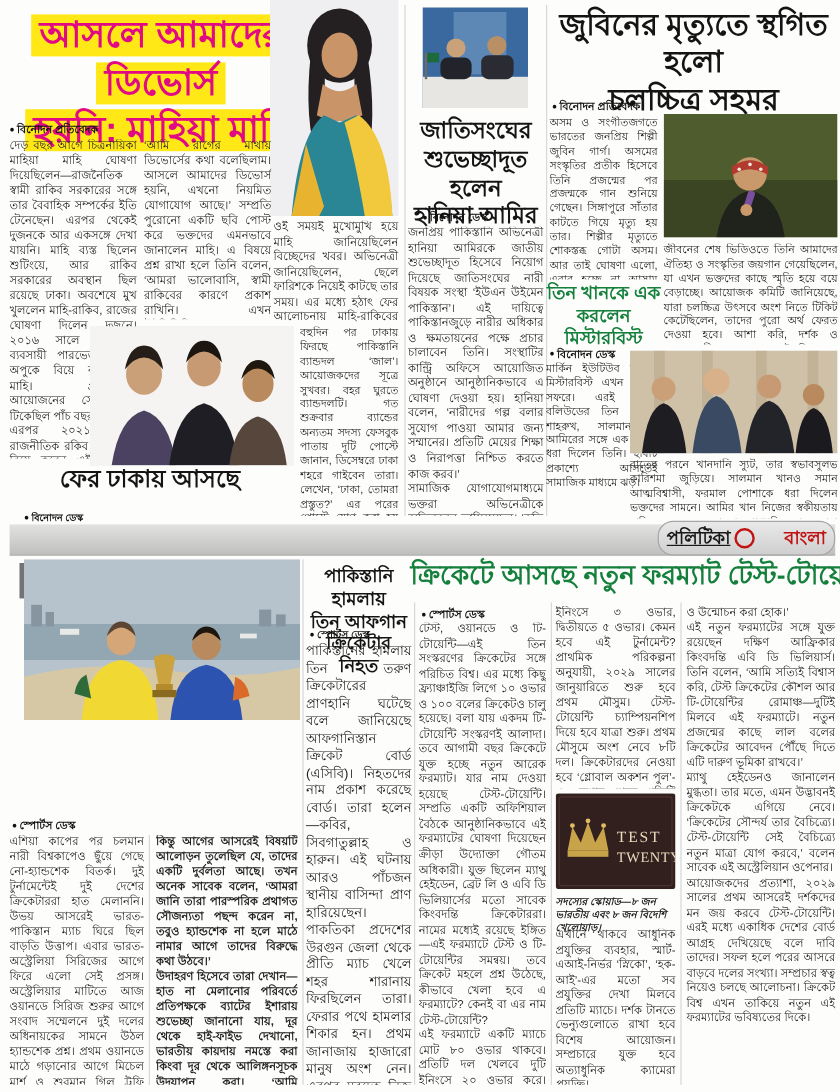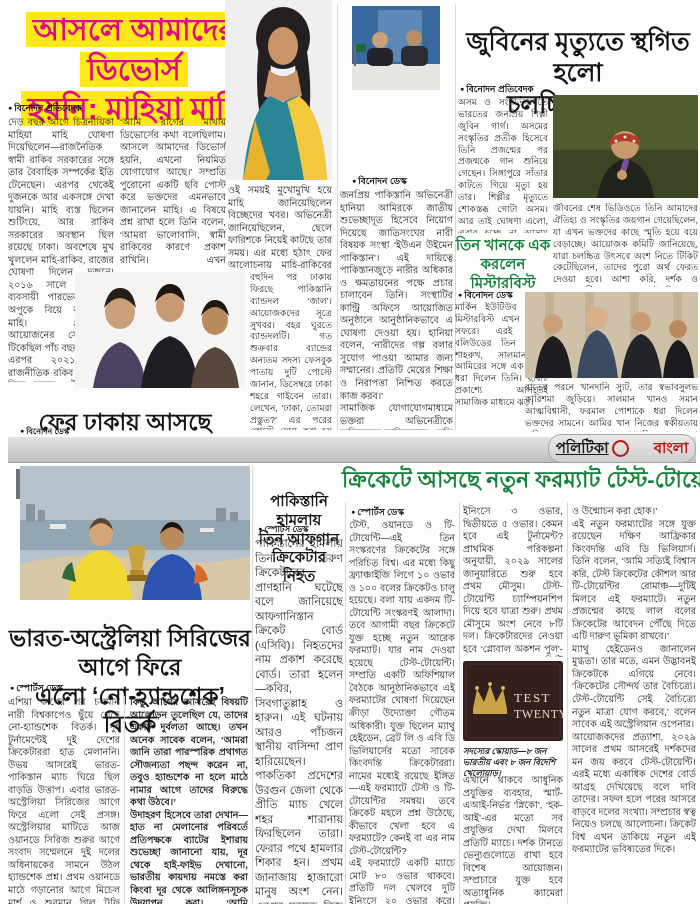--- a/index.html
+++ b/index.html
@@ -6,21 +6,21 @@
   #page{position:relative;width:700px;height:910px;background:#fdfdfc;overflow:hidden;
         font-family:"Liberation Sans","DejaVu Sans",sans-serif;color:#1c1c1c;}
   .abs{position:absolute;}
   .col{position:absolute;font-size:9.5px;line-height:1.32;text-align:justify;
        overflow:hidden;white-space:pre-line;color:#222;}
   .byline{position:absolute;font-size:9px;font-weight:bold;color:#111;white-space:nowrap;}
   .byline::before{content:"● ";font-size:7px;vertical-align:1px;}
   .vrule{position:absolute;width:1px;background:#d8d8d8;}
   .hl-magenta{color:#e10a84;font-weight:bold;text-align:center;line-height:1.32;}
   .hl-magenta span{background:#ffe816;padding:1px 7px;box-decoration-break:clone;}
-  .hl-black{color:#141414;font-weight:bold;text-align:center;line-height:1.25;margin-top:20px;}
+  .hl-black{color:#141414;font-weight:bold;text-align:center;line-height:1.25;}
   .hl-green{color:#15803c;font-weight:bold;text-align:center;line-height:1.25;}
   .photo{position:absolute;overflow:hidden;background:#eee;}
   .photo svg{display:block;}
   
   .sportsbar{position:absolute;left:8px;top:437px;width:688px;height:25px;
              background:linear-gradient(#e2e2e0,#bfbfbd);border-bottom:1px solid #9a9a98;}
   .ribbon{position:absolute;left:16px;top:433px;width:112px;height:30px;background:#737373;
           color:#fff;display:flex;align-items:center;justify-content:center;
           font-weight:bold;font-size:14px;
           clip-path:polygon(0 0,85% 0,100% 50%,85% 100%,0 100%);margin-top:36px;}
@@ -70,37 +70,38 @@
       <path d="M29 36 Q33 16 45 16 Q58 16 61 36 Q53 26 45 26 Q37 26 29 36 Z" fill="#241d18"></path>
       <path d="M66 116 Q72 70 95 64 Q118 70 124 116 Z" fill="#1e1e24"></path>
       <ellipse cx="95" cy="34" rx="14" ry="16" fill="#c79a74"></ellipse>
       <path d="M80 30 Q84 12 95 12 Q107 12 110 30 Q102 21 95 21 Q88 21 80 30 Z" fill="#1c1510"></path>
       <path d="M116 116 Q120 80 140 75 Q160 80 164 116 Z" fill="#57463c"></path>
       <ellipse cx="140" cy="48" rx="13" ry="15" fill="#b98a5e"></ellipse>
       <path d="M126 44 Q130 28 140 28 Q151 28 154 44 Q147 35 140 35 Q133 35 126 44 Z" fill="#20180f"></path>
     </svg>
   </div>
   <div class="col" style="left:250px;top:272px;width:82px;height:158px;font-size:9px;">বহুদিন পর ঢাকায় ফিরছে পাকিস্তানি ব্যান্ডদল ‘জাল’। আয়োজকদের সূত্রে সুখবর। বহর ঘুরতে ব্যান্ডদলটি। গত শুক্রবার ব্যান্ডের অন্যতম সদস্য ফেসবুক পাতায় দুটি পোস্টে জানান, ডিসেম্বরে ঢাকা শহরে গাইবেন তারা। লেখেন, ‘ঢাকা, তোমরা প্রস্তুত?’ এর পরের পোস্টে যোগ করা হয় নির্দিষ্ট একটি আয়োজনের ভিডিও টিজার। সেখানে দর্শকদের ও জাল ব্যান্ডের ঢাকার এই অনুষ্ঠানের আভাস মেলে। আয়োজক একটি ইভেন্ট সংস্থা; খবরটি নিশ্চিত করেছে তারা। শিগগিরই কনসার্টের তারিখ ও ভেন্যু ঘোষণা হবে বলে আশা করা হচ্ছে। ব্যান্ডটির ‘আদাত’সহ জনপ্রিয় অনেক গান শোনার অপেক্ষায় ভক্তরা। এর আগে ঢাকায় এসে মঞ্চ মাতিয়ে গিয়েছিল জনপ্রিয় এই ব্যান্ডদল। সবশেষ আসর ছিল স্মরণীয়।</div>
-  <div class="abs hl-black" style="left:18px;top:388px;width:214px;font-size:23px;"><span>ফের ঢাকায় আসছে</span><br></div>
+  <div class="abs hl-black" style="left:18px;top:388px;width:214px;font-size:20px;"><span>ফের ঢাকায় আসছে</span><br></div>
   <div class="byline" style="left:20px;top:425px;font-size:8px;">বিনোদন ডেস্ক</div>
 
   <div class="vrule" style="left:337px;top:4px;height:426px;"></div>
   <div class="photo" style="left:352px;top:6px;width:88px;height:84px;">
     <svg width="88" height="84" viewBox="0 0 88 84">
       <rect width="88" height="84" fill="#39699e"></rect>
       <rect x="26" y="4" width="44" height="52" fill="#5d88b5"></rect>
       <rect y="58" width="88" height="26" fill="#e8e6e2"></rect>
       <circle cx="28" cy="34" r="8" fill="#caa27a"></circle>
       <rect x="15" y="42" width="26" height="18" rx="6" fill="#23242b"></rect>
       <circle cx="62" cy="32" r="8" fill="#b98f66"></circle>
       <rect x="49" y="40" width="27" height="20" rx="6" fill="#2b2c33"></rect>
       <rect x="3" y="38" width="11" height="8" fill="#1d6b3c"></rect>
       <rect x="2" y="38" width="2" height="22" fill="#6b6b6b"></rect>
     </svg>
   </div>
+  <div class="abs hl-black" style="left:340px;top:98px;width:113px;font-size:19px;"><span>জাতিসংঘের</span><br><span>শুভেচ্ছাদূত হলেন</span><br><span>হানিয়া আমির</span></div>
   <div class="byline" style="left:352px;top:174px;">বিনোদন ডেস্ক</div>
   <div class="col" style="left:340px;top:189px;width:113px;height:241px;">জনপ্রিয় পাকিস্তানি অভিনেত্রী হানিয়া আমিরকে জাতীয় শুভেচ্ছাদূত হিসেবে নিয়োগ দিয়েছে জাতিসংঘের নারী বিষয়ক সংস্থা ‘ইউএন উইমেন পাকিস্তান’। এই দায়িত্বে পাকিস্তানজুড়ে নারীর অধিকার ও ক্ষমতায়নের পক্ষে প্রচার চালাবেন তিনি। সংস্থাটির কান্ট্রি অফিসে আয়োজিত অনুষ্ঠানে আনুষ্ঠানিকভাবে এ ঘোষণা দেওয়া হয়। হানিয়া বলেন, ‘নারীদের গল্প বলার সুযোগ পাওয়া আমার জন্য সম্মানের। প্রতিটি মেয়ের শিক্ষা ও নিরাপত্তা নিশ্চিত করতে কাজ করব।’
 সামাজিক যোগাযোগমাধ্যমে ভক্তরা অভিনেত্রীকে অভিনন্দনে ভাসিয়েছেন। ‘কভি ম্যায় কভি তুম’ তারকার এই অর্জনকে পাকিস্তানি বিনোদন অঙ্গনের জন্যও বড় স্বীকৃতি হিসেবে দেখা হচ্ছে। শিগগিরই বিভিন্ন সচেতনতামূলক কার্যক্রমে অংশ নেবেন হানিয়া। এর আগে দেশটির একাধিক তারকা এমন দায়িত্ব পালন করেছেন। নতুন দায়িত্ব নিয়ে দারুণ রোমাঞ্চিত এই অভিনেত্রী।</div>
 
   <div class="vrule" style="left:455px;top:4px;height:426px;"></div>
   <div class="abs hl-black" style="left:458px;top:6px;width:240px;font-size:25px;"><span>জুবিনের মৃত্যুতে স্থগিত হলো</span><br><span>চলচ্চিত্র সহমর</span></div>
   <div class="byline" style="left:460px;top:82px;">বিনোদন প্রতিবেদক</div>
   <div class="col" style="left:458px;top:97px;width:90px;height:136px;font-size:9px;">অসম ও সংগীতজগতে ভারতের জনপ্রিয় শিল্পী জুবিন গার্গ। অসমের সংস্কৃতির প্রতীক হিসেবে তিনি প্রজন্মের পর প্রজন্মকে গান শুনিয়ে গেছেন। সিঙ্গাপুরে সাঁতার কাটতে গিয়ে মৃত্যু হয় তার। শিল্পীর মৃত্যুতে শোকস্তব্ধ গোটা অসম। আর তাই ঘোষণা এলো, এবার হচ্ছে না আসাম আন্তর্জাতিক চলচ্চিত্র উৎসব। আয়োজক কমিটি জানিয়েছে, শিল্পীর প্রতি সম্মান জানিয়ে এ বছরের আসর স্থগিত করা হলো। ডিসেম্বরে গুয়াহাটিতে উৎসবটি হওয়ার কথা ছিল।</div>
 
   <div class="photo" style="left:553px;top:95px;width:145px;height:103px;">
@@ -173,21 +174,20 @@
       <path d="M122 134 Q126 92 152 88 Q178 92 182 134 Z" fill="#2d53b0"></path>
       <path d="M176 98 Q186 102 188 114 L174 118 Z" fill="#d96a2a"></path>
       <circle cx="152" cy="72" r="12" fill="#b98a5e"></circle>
       <path d="M140 68 Q144 56 152 56 Q161 56 164 68 Q157 61 152 61 Q147 61 140 68 Z" fill="#1e150d"></path>
       <path d="M108 82 Q117 76 126 82 L122 104 L112 104 Z" fill="#caa23e"></path>
       <rect x="110" y="104" width="14" height="5" fill="#b38a2c"></rect>
       <rect x="107" y="109" width="20" height="6" fill="#8a6a1e"></rect>
     </svg>
   </div>
 
-  <div class="abs hl-black" style="left:8px;top:604px;width:244px;font-size:23px;"><span>ভারত-অস্ট্রেলিয়া সিরিজের আগে ফিরে</span><br><span>এলো ‘নো-হ্যান্ডশেক’ বিতর্ক</span></div>
   <div class="byline" style="left:10px;top:681px;">স্পোর্টস ডেস্ক</div>
   <div class="col" style="left:8px;top:696px;width:112px;height:208px;">এশিয়া কাপের পর চলমান নারী বিশ্বকাপেও ছুঁয়ে গেছে নো-হ্যান্ডশেক বিতর্ক। দুই টুর্নামেন্টেই দুই দেশের ক্রিকেটাররা হাত মেলাননি। উভয় আসরেই ভারত-পাকিস্তান ম্যাচ ঘিরে ছিল বাড়তি উত্তাপ। এবার ভারত-অস্ট্রেলিয়া সিরিজের আগে ফিরে এলো সেই প্রসঙ্গ। অস্ট্রেলিয়ার মাটিতে আজ ওয়ানডে সিরিজ শুরুর আগে সংবাদ সম্মেলনে দুই দলের অধিনায়কের সামনে উঠল হ্যান্ডশেক প্রশ্ন। প্রথম ওয়ানডে মাঠে গড়ানোর আগে মিচেল মার্শ ও শুবমান গিল ট্রফি উন্মোচনে অংশ নেন। কিন্তু হাত মেলানো নিয়ে কোনো নাটক দেখা যায়নি সেখানে। বরং দুজনকে হাস্যোজ্জ্বল দেখা গেছে। অস্ট্রেলিয়া ও ভারতের দ্বৈরথ বাড়তি উন্মাদনা জাগায় ক্রিকেটারদের মাঝে। মাঠের লড়াইয়ের পাশাপাশি সেই উষ্ণতাই গড়ে তোলে সিরিজের আবহ।</div>
   <div class="vrule" style="left:124px;top:696px;height:208px;"></div>
   <div class="col" style="left:130px;top:696px;width:118px;height:208px;font-weight:bold;">কিন্তু আগের আসরেই বিষয়টি আলোড়ন তুলেছিল যে, তাদের একটি দুর্বলতা আছে। তখন অনেক সাবেক বলেন, ‘আমরা জানি তারা পারস্পরিক প্রথাগত সৌজন্যতা পছন্দ করেন না, তবুও হ্যান্ডশেক না হলে মাঠে নামার আগে তাদের বিরুদ্ধে কথা উঠবে।’
 উদাহরণ হিসেবে তারা দেখান—হাত না মেলানোর পরিবর্তে প্রতিপক্ষকে ব্যাটের ইশারায় শুভেচ্ছা জানানো যায়, দূর থেকে হাই-ফাইভ দেখানো, ভারতীয় কায়দায় নমস্তে করা কিংবা দূর থেকে আলিঙ্গনসূচক উদযাপন করা। ‘আমি ক্রিকেটারদের নিয়ে গর্ববোধ করি, এই বিতর্ক কেন সামনে আনা হচ্ছে তা জানি না’—বলে মন্তব্য করেছেন দেশটির সংবাদমাধ্যমে এক সাবেক তারকা।
 ভারতে চলমান বিশ্বকাপে এমনও অনাকাঙ্ক্ষিত দৃশ্য দেখা গেছে। সিরিজ শুরুর আগে অবশ্য দুই বোর্ডই জানিয়েছে, মাঠের খেলাতেই থাকবে মনোযোগ।</div>
 
   <div class="vrule" style="left:252px;top:466px;height:438px;"></div>
   <div class="abs hl-black" style="left:255px;top:472px;width:88px;font-size:15px;"><span>পাকিস্তানি হামলায়</span><br><span>তিন আফগান</span><br><span>ক্রিকেটার নিহত</span></div>
   <div class="byline" style="left:258px;top:523px;font-size:8.5px;">স্পোর্টস ডেস্ক</div>

